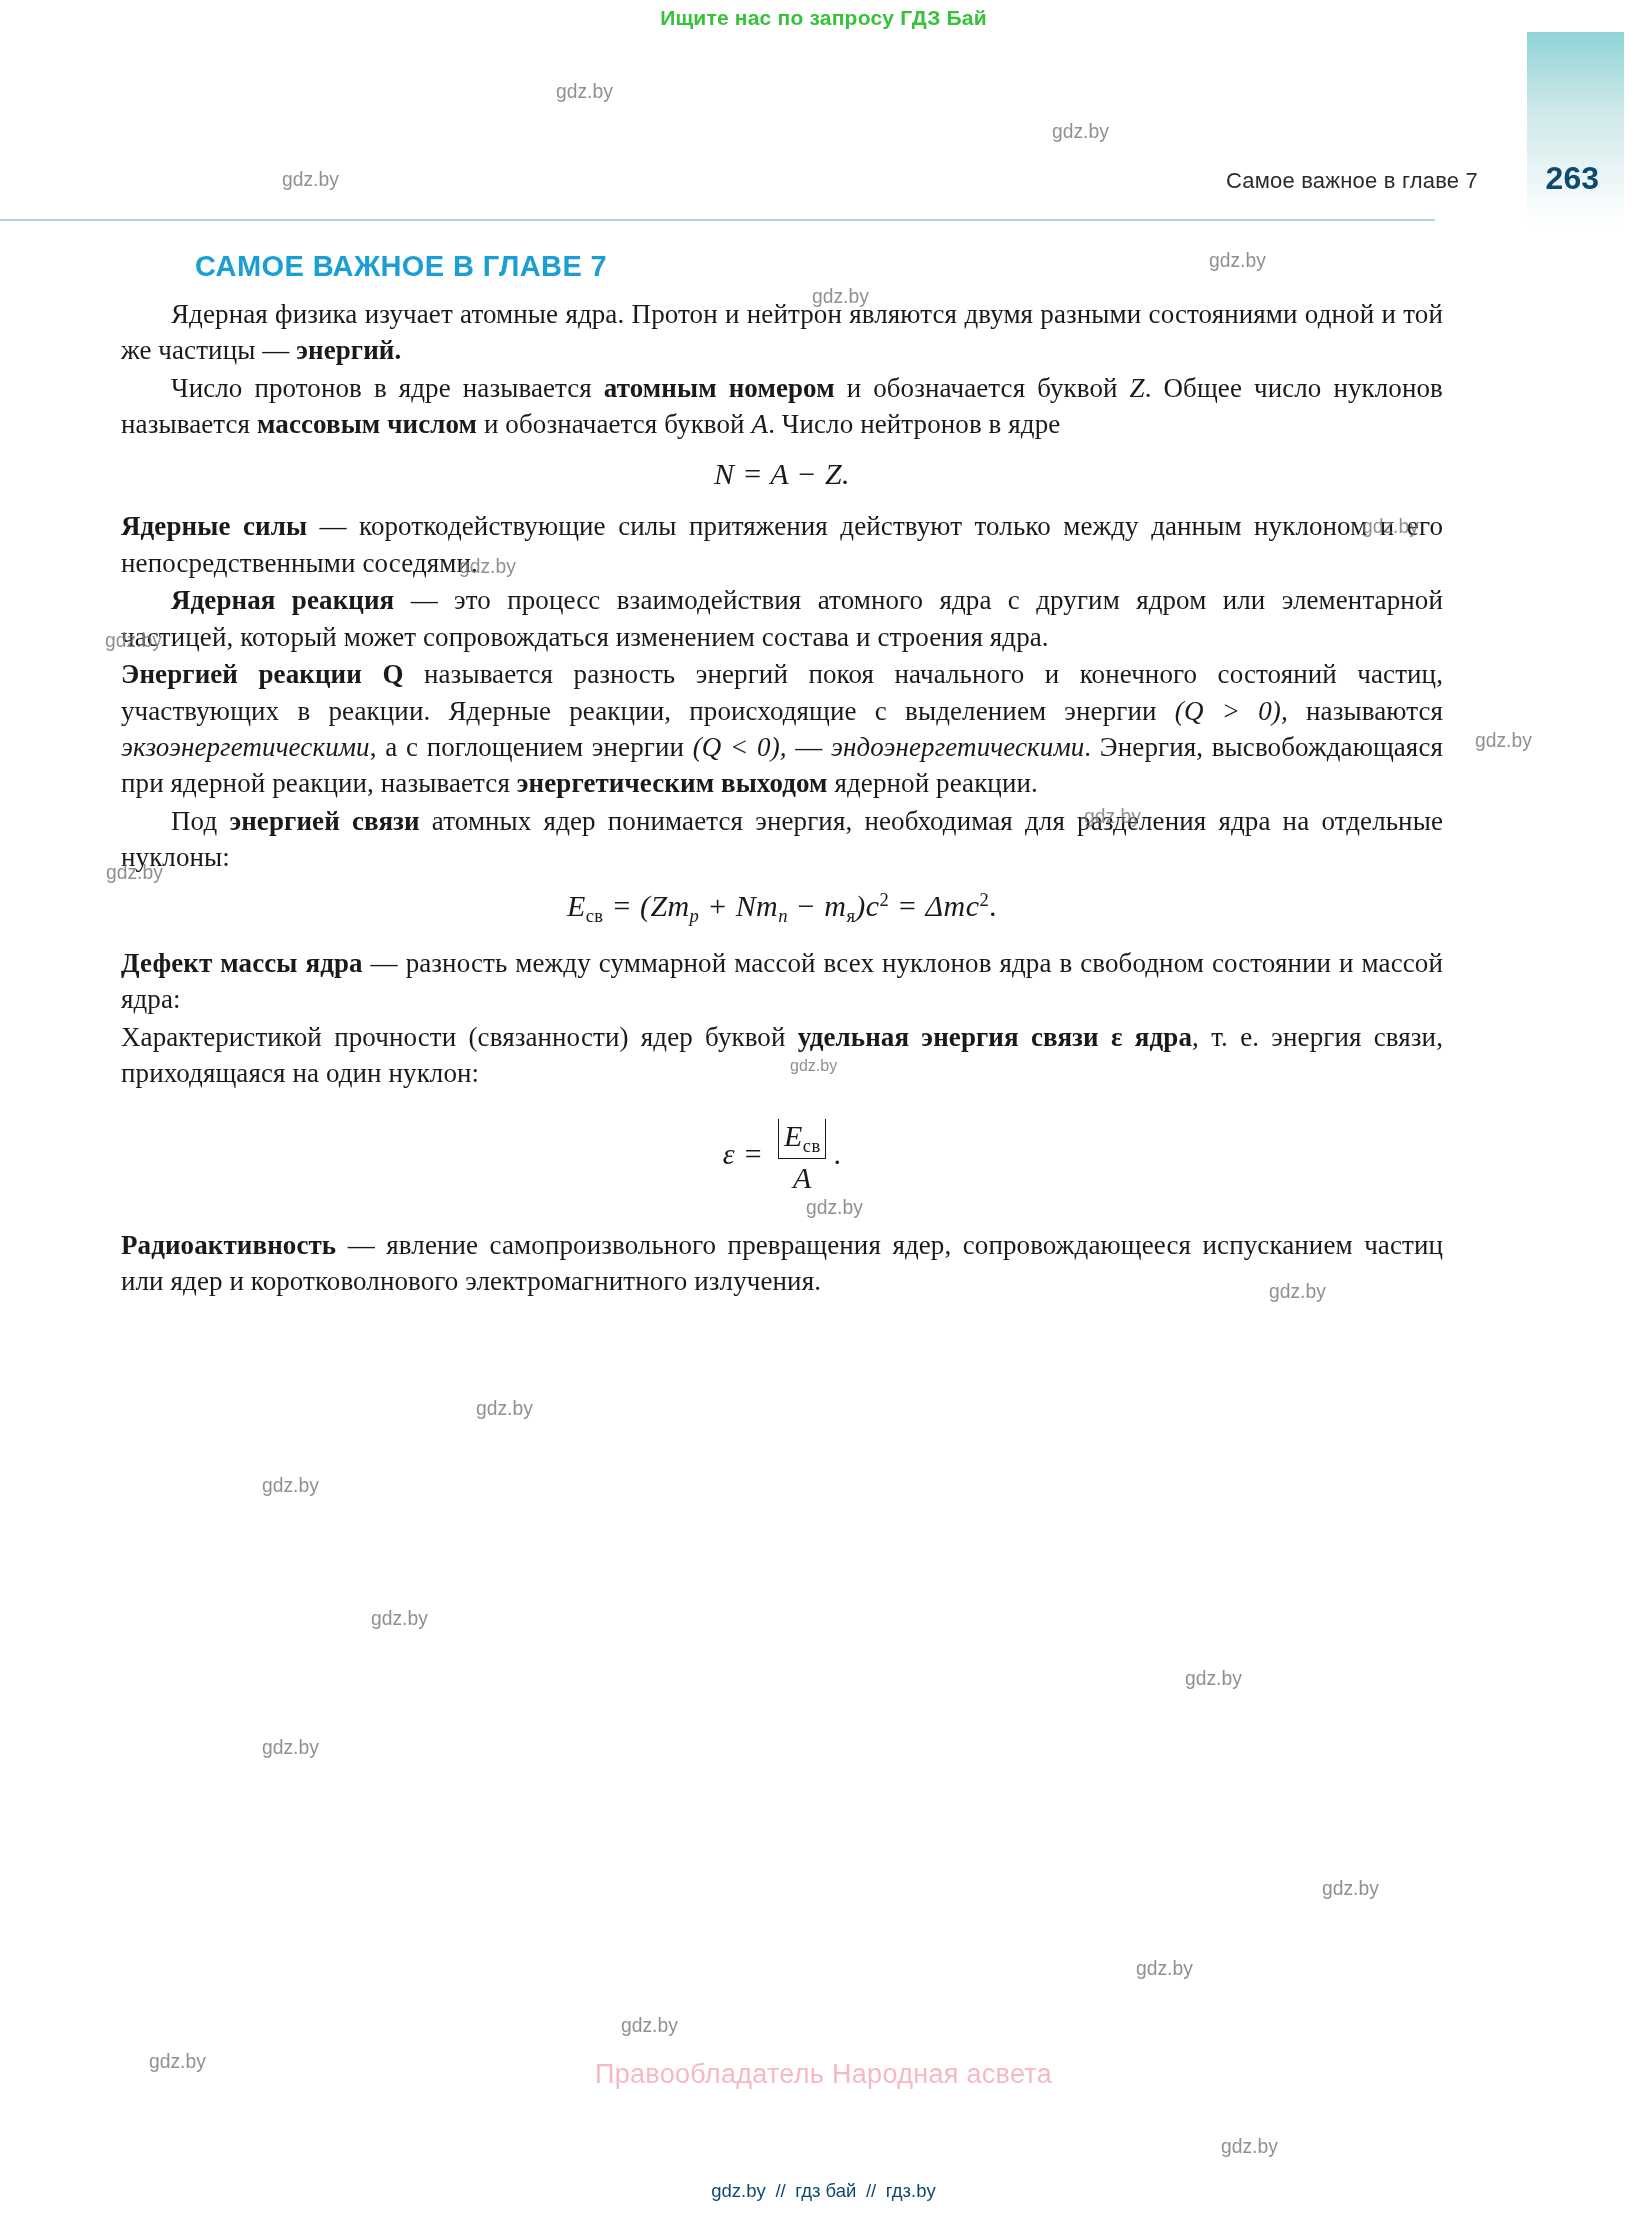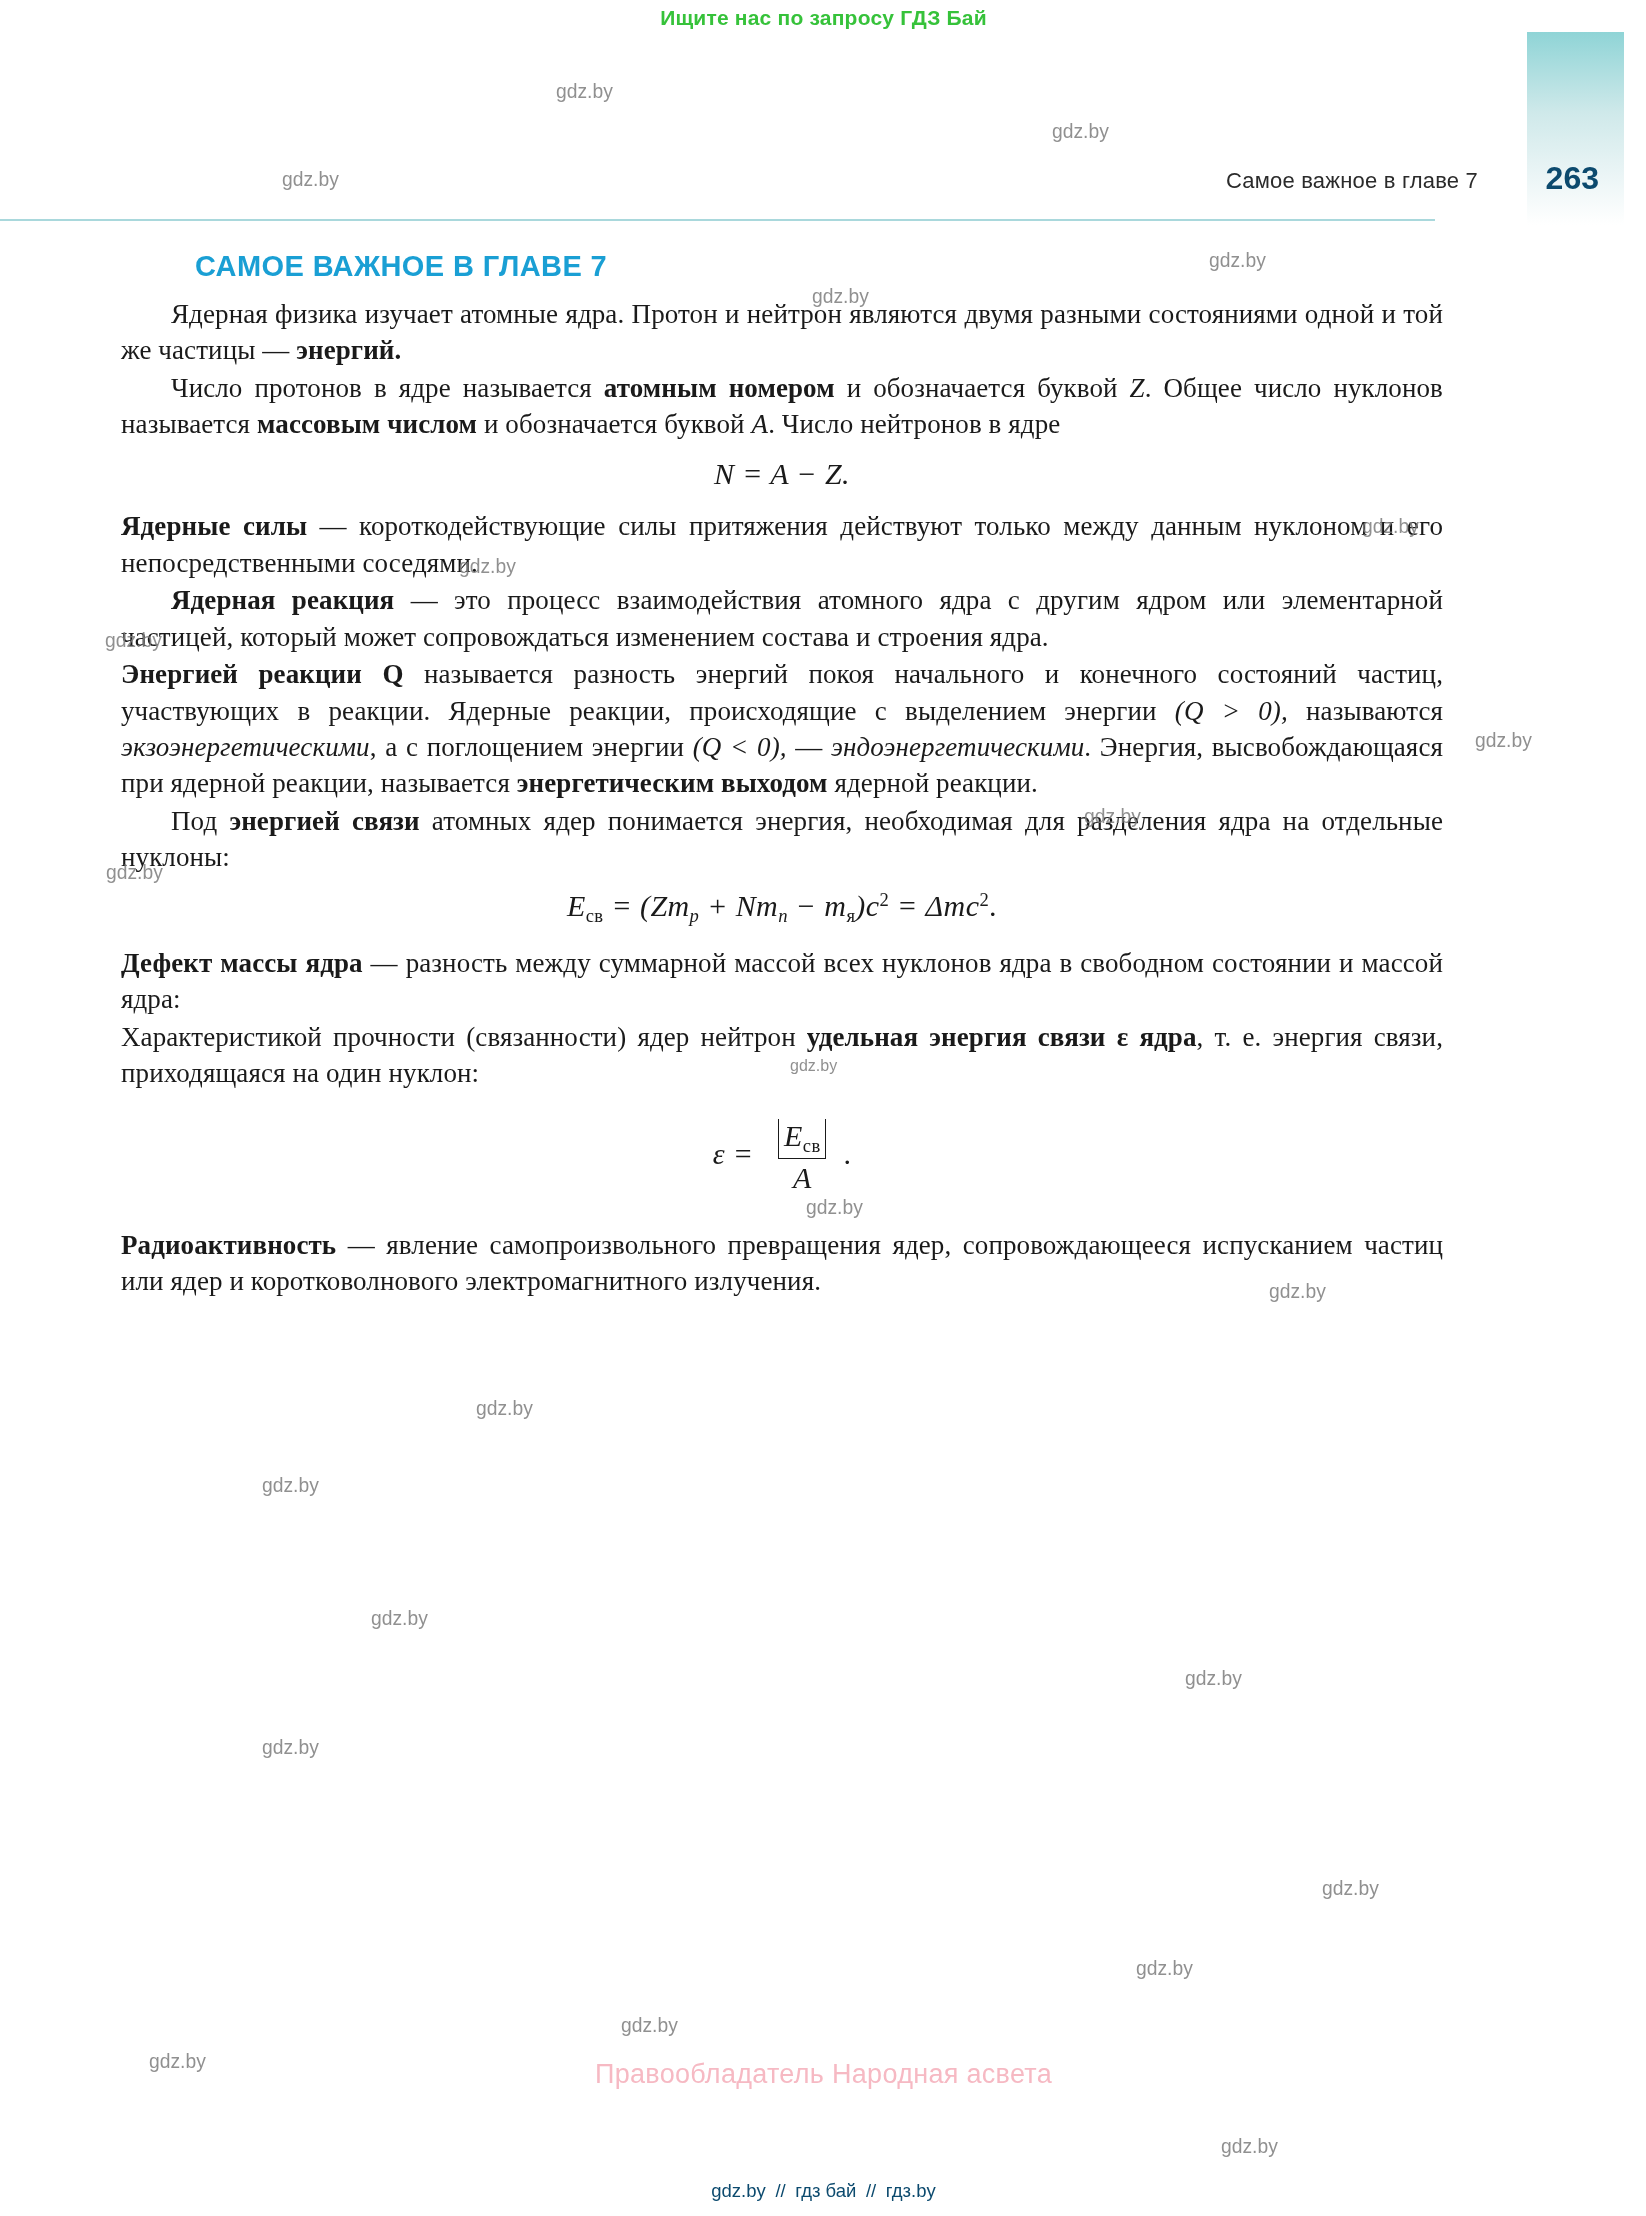--- a/index.html
+++ b/index.html
@@ -120,21 +120,21 @@
     vertical-align: -0.32em;
   }
   .sup {
     font-size: 0.62em;
     vertical-align: 0.55em;
   }
   .frac {
     display: inline-block;
     vertical-align: middle;
     text-align: center;
-    margin: 0 17px;
+    margin: 0 7px;
   }
   .frac .num {
     display: block;
     border-bottom: 1.6px solid #1a1a1a;
     padding: 0 4.8px 1.6px 4.8px;
   }
   .frac .den {
     display: block;
     padding: 1.6px 4.8px 0 4.8px;
   }
@@ -210,21 +210,21 @@
 
   <p class="para"><span>Под </span><b>энергией связи</b><span> атомных ядер понимается энергия, необходимая для разделения ядра на отдельные нуклоны:</span></p>
 
   <div class="formula">
     <span>E</span><span class="sub up">св</span><span> = (Zm</span><span class="sub">p</span><span> + Nm</span><span class="sub">n</span><span> − m</span><span class="sub up">я</span><span>)c</span><span class="sup up">2</span><span> = Δmc</span><span class="sup up">2</span><span class="up">.</span>
   </div>
 
   <p class="para noindent"><b>Дефект массы ядра</b><span> — разность между суммарной массой всех нуклонов ядра в свободном состоянии и массой ядра:</span></p>
 
 
-  <p class="para noindent"><span>Характеристикой прочности (связанности) ядер нейтрон </span><b>удельная энергия связи ε ядра</b><span>, т. е. энергия связи, приходящаяся на один нуклон:</span></p>
+  <p class="para noindent"><span>Характеристикой прочности (связанности) ядер буквой </span><b>удельная энергия связи ε ядра</b><span>, т. е. энергия связи, приходящаяся на один нуклон:</span></p>
 
   <div class="formula" style="margin: 27px 0 32px 0;">
     <span>ε = </span><span class="frac"><span class="num abs"><span>E</span><span class="sub up">св</span></span><span class="den">A</span></span><span class="up">.</span>
   </div>
 
   <p class="para noindent"><b>Радиоактивность</b><span> — явление самопроизвольного превращения ядер, сопровождающееся испусканием частиц или ядер и коротковолнового электромагнитного излучения.</span></p>
 
 
 </div>
 

